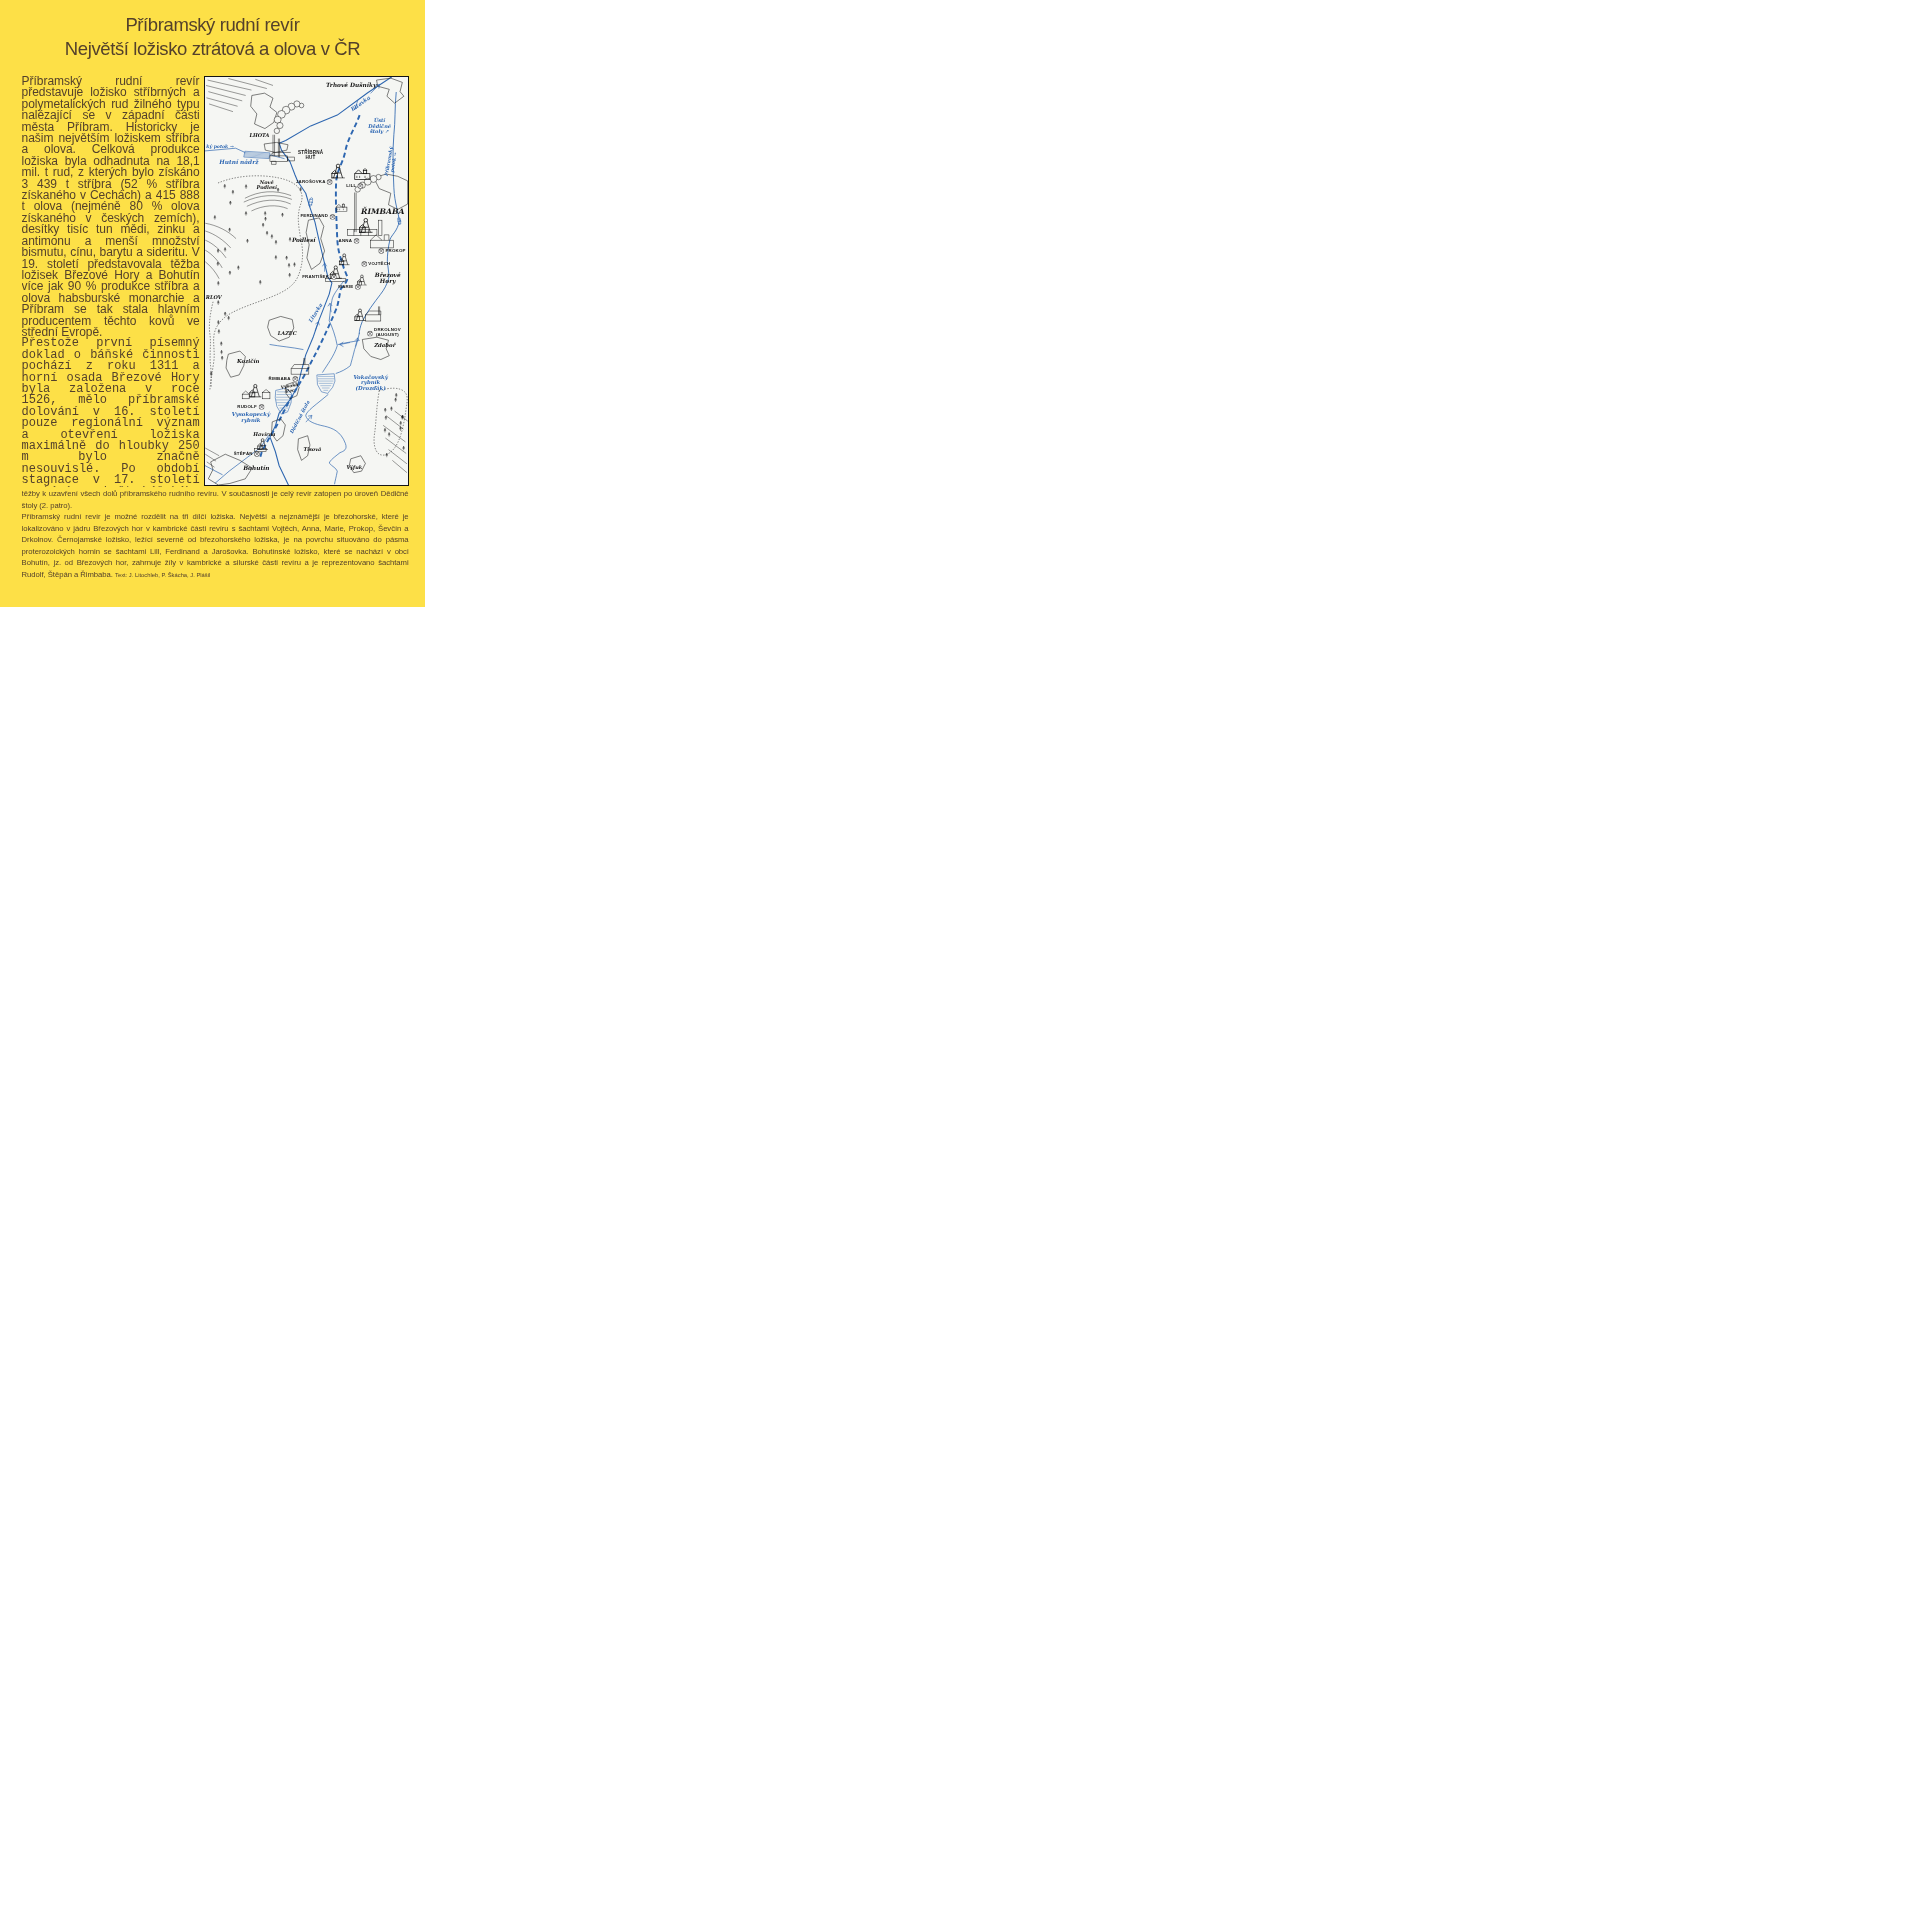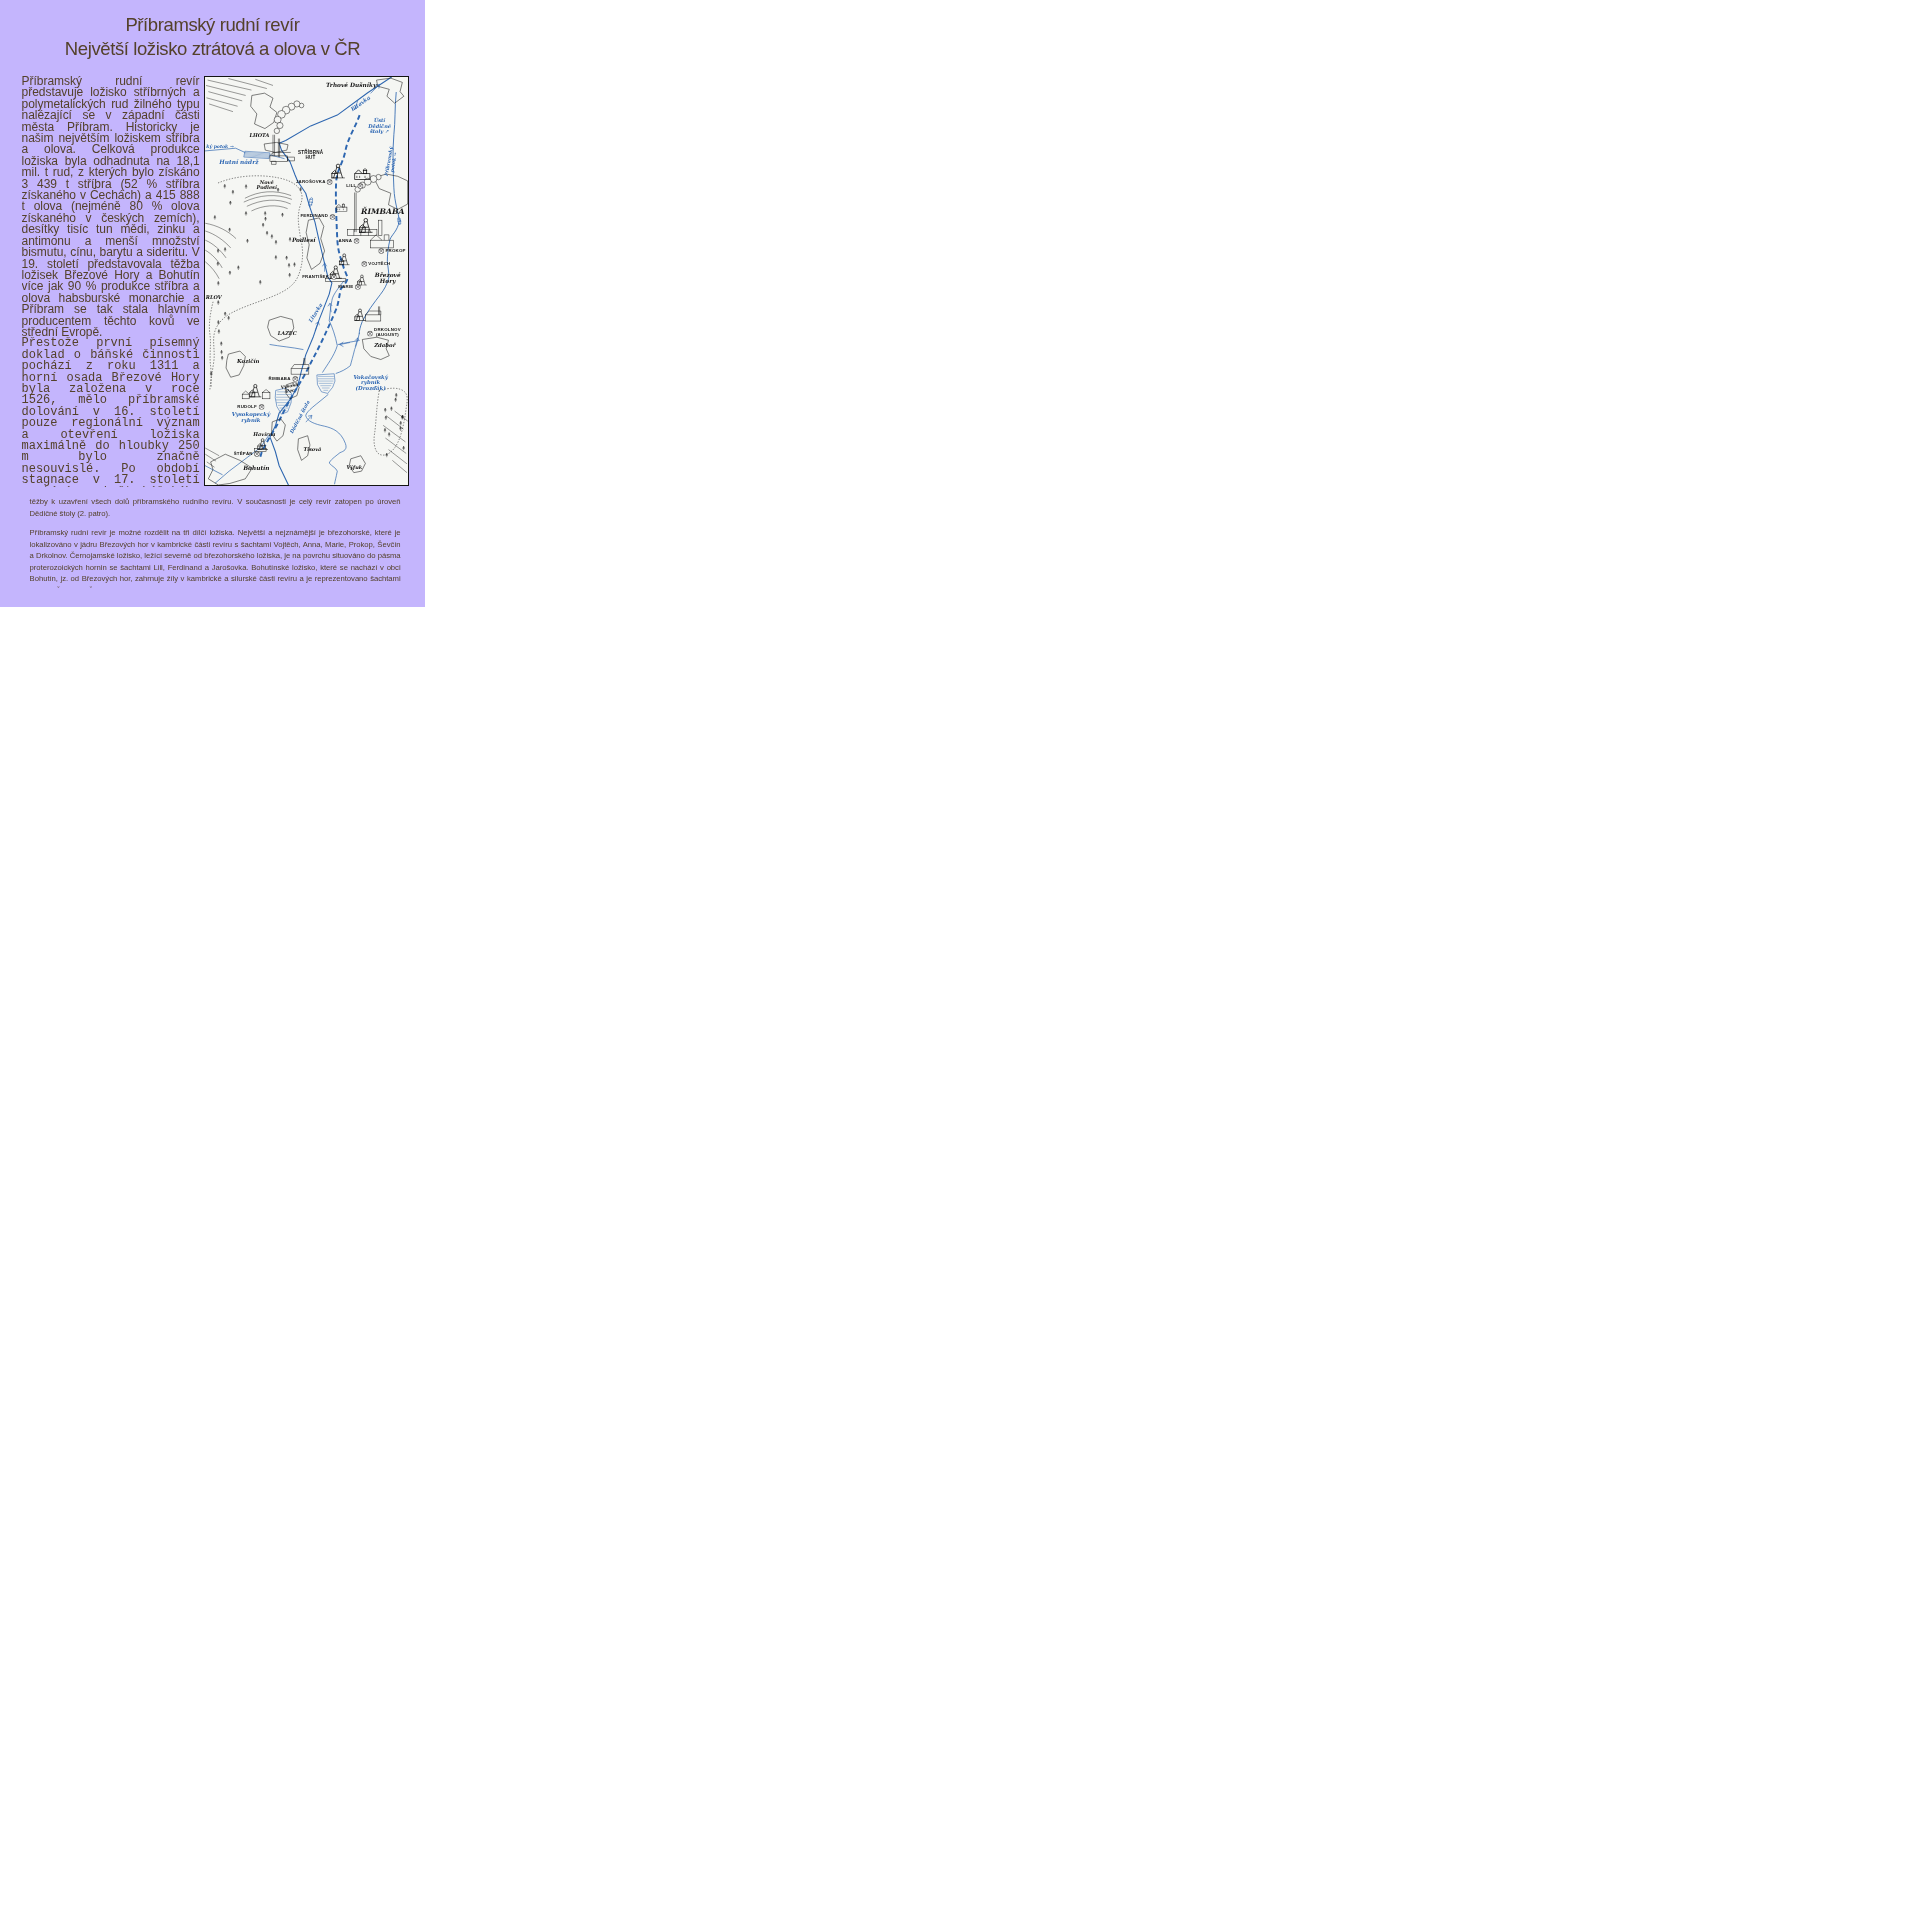--- a/index.html
+++ b/index.html
@@ -1,26 +1,26 @@
 <!DOCTYPE html>
 <html style="font-size:6.2px"><head>
 <meta charset="utf-8">
 <style>
   html,body{margin:0;padding:0;background:#ffffff;}
   body{width:425px;height:607px;position:relative;font-family:"Liberation Sans","DejaVu Sans",sans-serif;}
-  .page{position:absolute;inset:0;background:#c4b5fd;overflow:hidden;}
+  .page{position:absolute;inset:0;background:#fde047;overflow:hidden;}
   .title{position:absolute;top:13px;left:0;width:425px;text-align:center;
          color:#54412b;font-size:18.5px;line-height:24px;letter-spacing:-0.4px;font-weight:400;}
   .article-col{position:absolute;left:21.6px;top:76px;width:178px;height:411px;overflow:hidden;
          color:#54412b;font-size:12px;line-height:11.4px;text-align:justify;letter-spacing:-0.04px;}
   .article-col p{margin:0;}
   .article-col p.cont{text-align-last:justify;font-family:Liberation Mono, monospace;}
   .bottom-block{position:absolute;left:21.6px;top:488px;width:387px;height:100px;overflow:hidden;
          color:#54412b;font-size:7.7px;line-height:11.5px;text-align:justify;letter-spacing:-0.04px;}
-  .bottom-block p{margin:8px;}
+  .bottom-block p{margin:0;}
   .credit{font-size:5.8px;letter-spacing:0;}
   
   .map-frame{position:absolute;left:204px;top:76px;width:203px;height:408px;
          border:1px solid #141414;background:#f5f6f3;overflow:hidden;}
   .map-frame svg.drawing{position:absolute;left:0;top:0;width:203px;height:408px;}
   #map-labels{position:absolute;left:0;top:0;width:203px;height:408px;}
   .map-label{position:absolute;white-space:pre-line;display:flex;align-items:center;gap:1.2px;
          pointer-events:none;}
   .map-label span{display:block;}
   .map-label.script{font-family:"DejaVu Serif","Liberation Serif",serif;font-style:italic;

